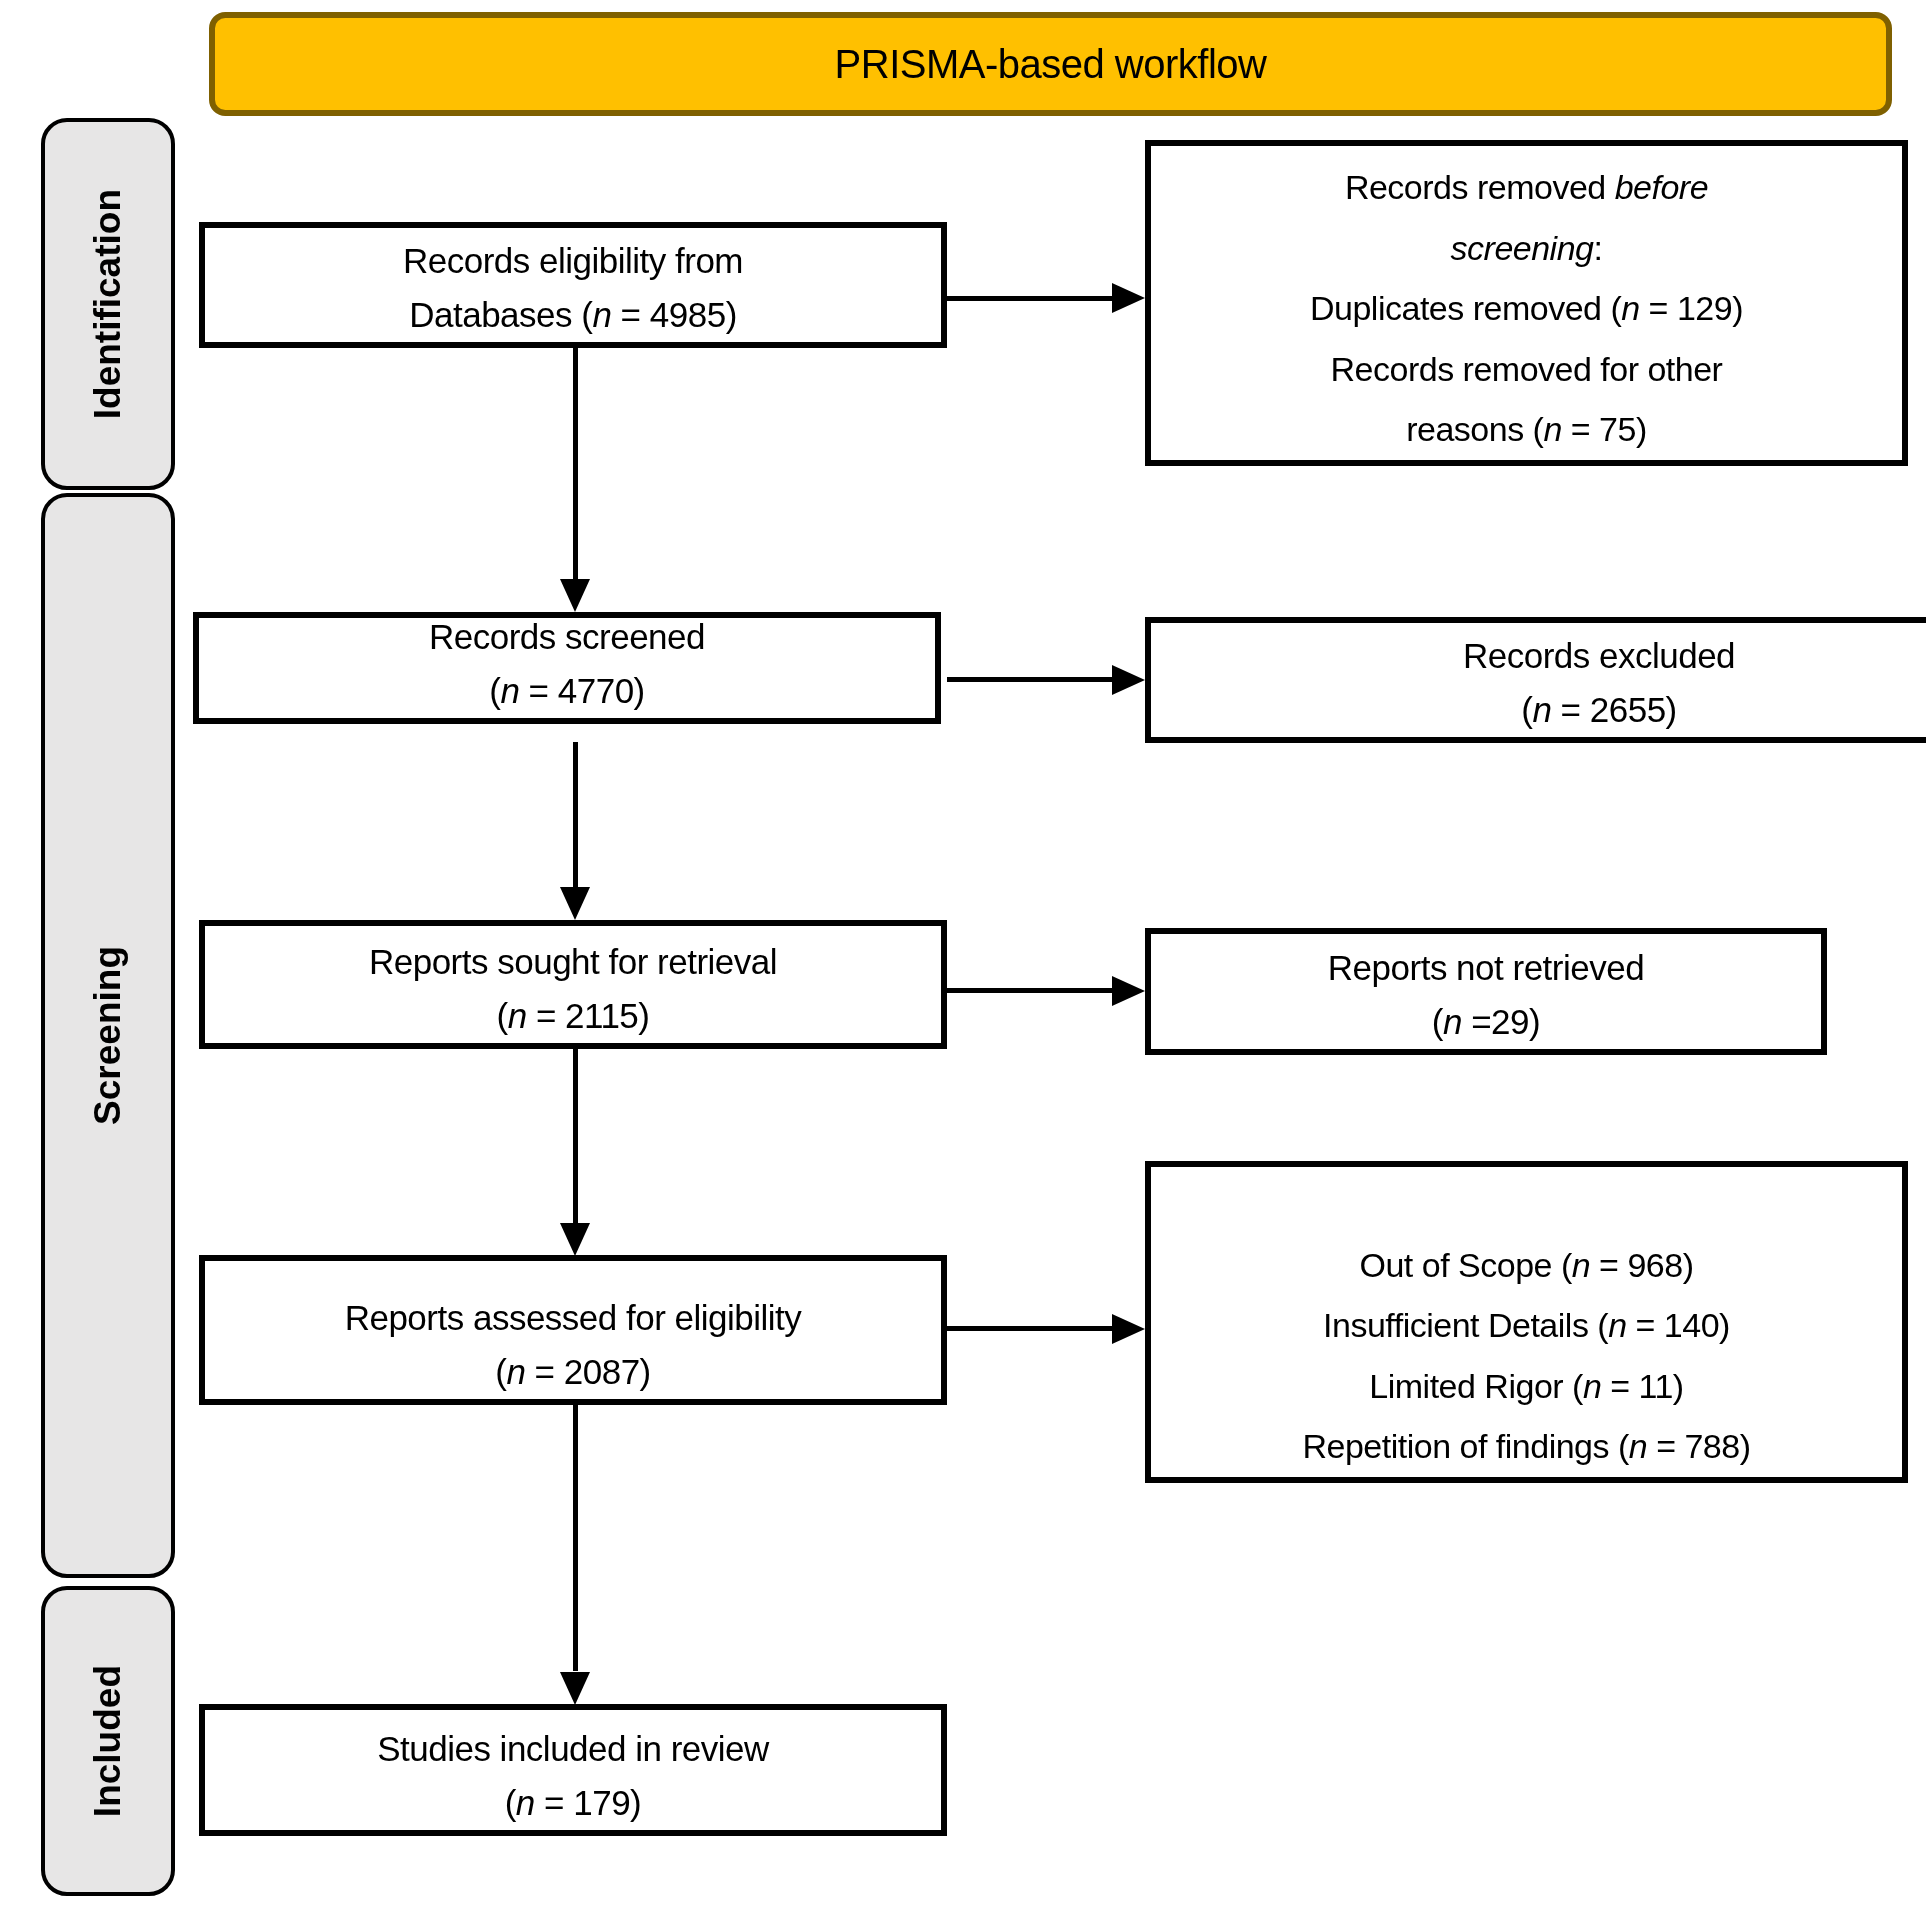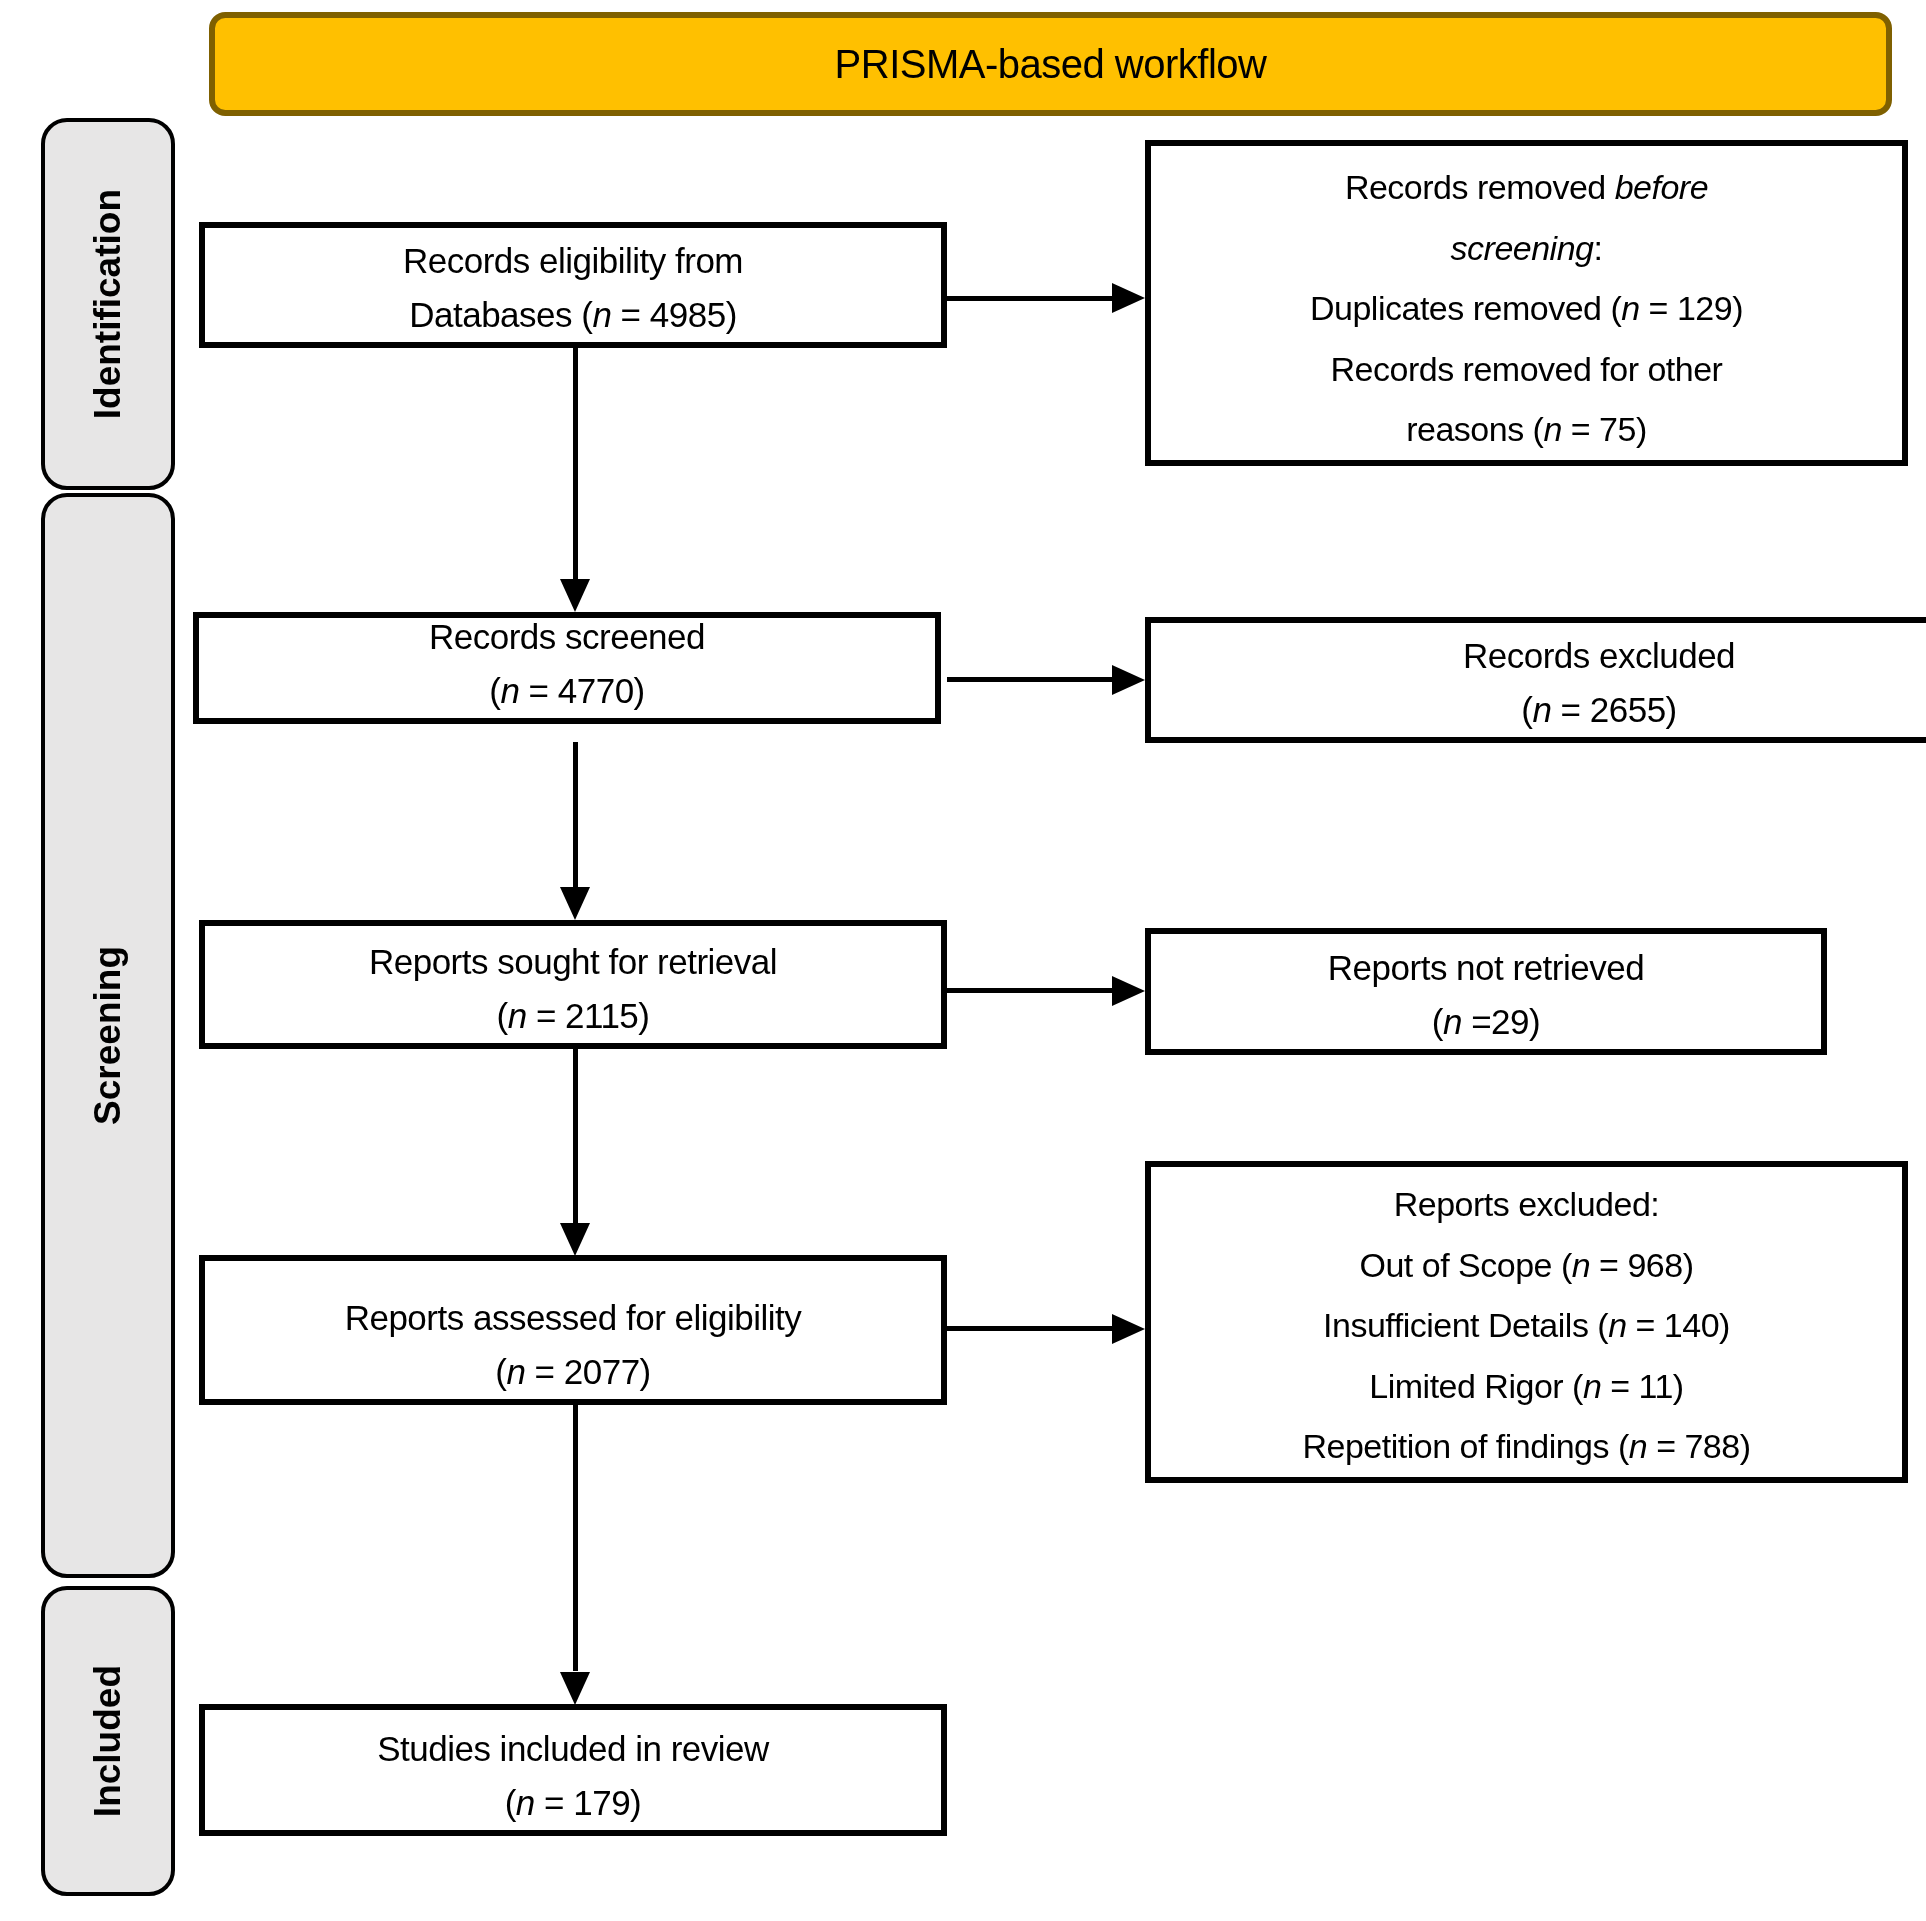--- a/index.html
+++ b/index.html
@@ -62,21 +62,21 @@
   <div class="fbox" style="left:193px;top:612px;width:748px;height:112px">
       <div class="tline"><span>Records screened</span></div>
       <div class="tline"><span>(</span><span class="it">n</span><span> = 4770)</span></div>
     </div>
   <div class="fbox" style="left:199px;top:920px;width:748px;height:129px">
       <div class="tline"><span>Reports sought for retrieval</span></div>
       <div class="tline"><span>(</span><span class="it">n</span><span> = 2115)</span></div>
     </div>
   <div class="fbox" style="left:199px;top:1255px;width:748px;height:150px">
       <div class="tline"><span>Reports assessed for eligibility</span></div>
-      <div class="tline"><span>(</span><span class="it">n</span><span> = 2077)</span></div>
+      <div class="tline"><span>(</span><span class="it">n</span><span> = 2087)</span></div>
     </div>
   <div class="fbox" style="left:199px;top:1704px;width:748px;height:132px">
       <div class="tline"><span>Studies included in review</span></div>
       <div class="tline"><span>(</span><span class="it">n</span><span> = 179)</span></div>
     </div>
 
   <div class="fbox dense" style="left:1145px;top:140px;width:763px;height:326px">
       <div class="tline"><span>Records removed </span><span class="it">before</span></div>
       <div class="tline"><span class="it">screening</span><span>:</span></div>
       <div class="tline"><span>Duplicates removed (</span><span class="it">n</span><span> = 129)</span></div>
@@ -85,21 +85,20 @@
     </div>
   <div class="fbox" style="left:1145px;top:617px;width:908px;height:126px">
       <div class="tline"><span>Records excluded</span></div>
       <div class="tline"><span>(</span><span class="it">n</span><span> = 2655)</span></div>
     </div>
   <div class="fbox" style="left:1145px;top:928px;width:682px;height:127px">
       <div class="tline"><span>Reports not retrieved</span></div>
       <div class="tline"><span>(</span><span class="it">n</span><span> =29)</span></div>
     </div>
   <div class="fbox dense" style="left:1145px;top:1161px;width:763px;height:322px">
-      <div class="tline"><span>Reports excluded:</span></div>
       <div class="tline"><span>Out of Scope (</span><span class="it">n</span><span> = 968)</span></div>
       <div class="tline"><span>Insufficient Details (</span><span class="it">n</span><span> = 140)</span></div>
       <div class="tline"><span>Limited Rigor (</span><span class="it">n</span><span> = 11)</span></div>
       <div class="tline"><span>Repetition of findings (</span><span class="it">n</span><span> = 788)</span></div>
     </div>
 
   <div>
     <div class="shaft-v" style="left:573px;top:348px;height:232px"></div>
     <div class="head-down" style="left:560px;top:579px"></div>
   </div>

